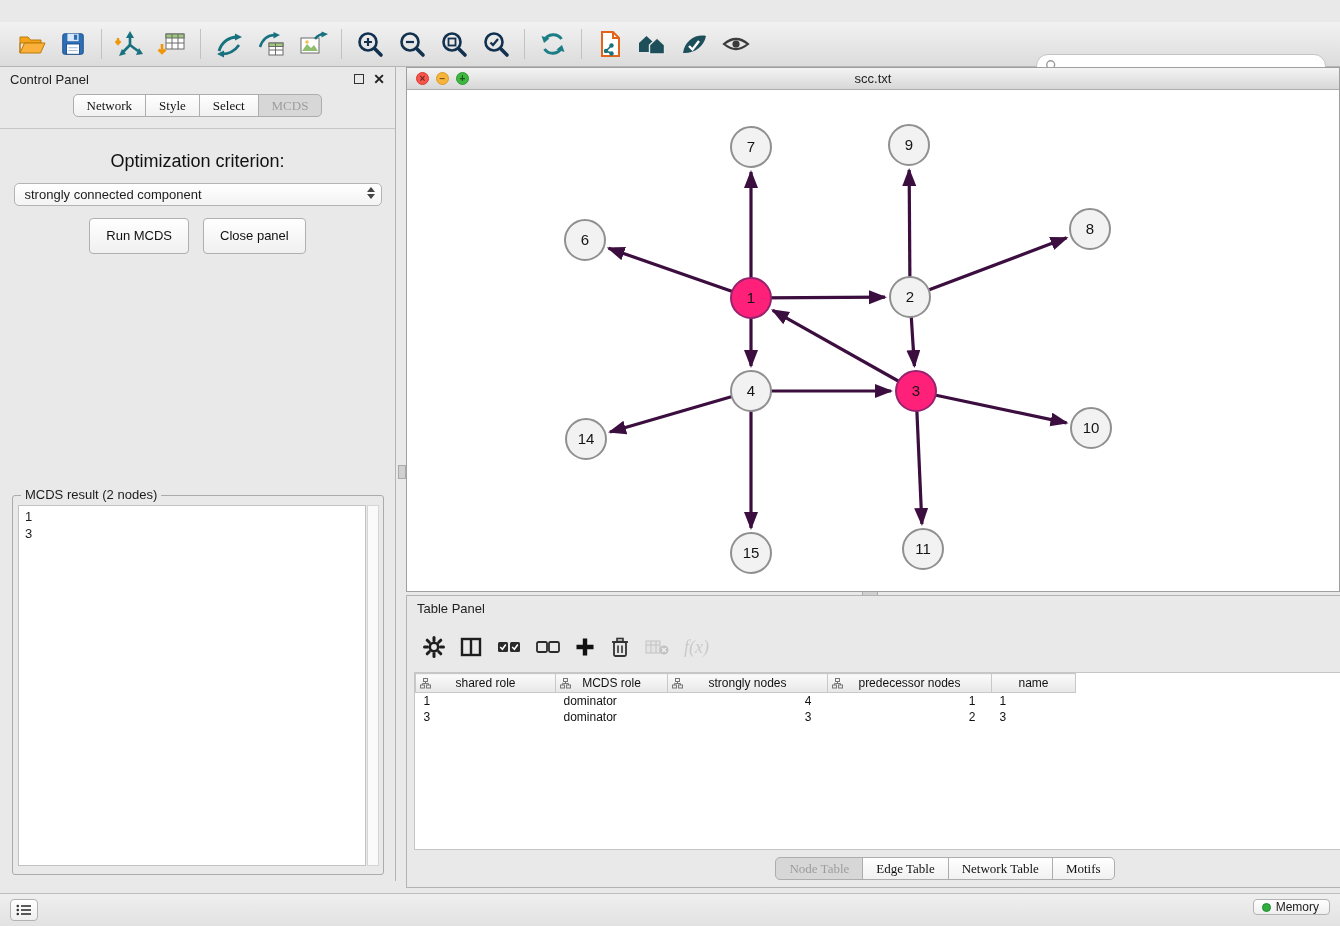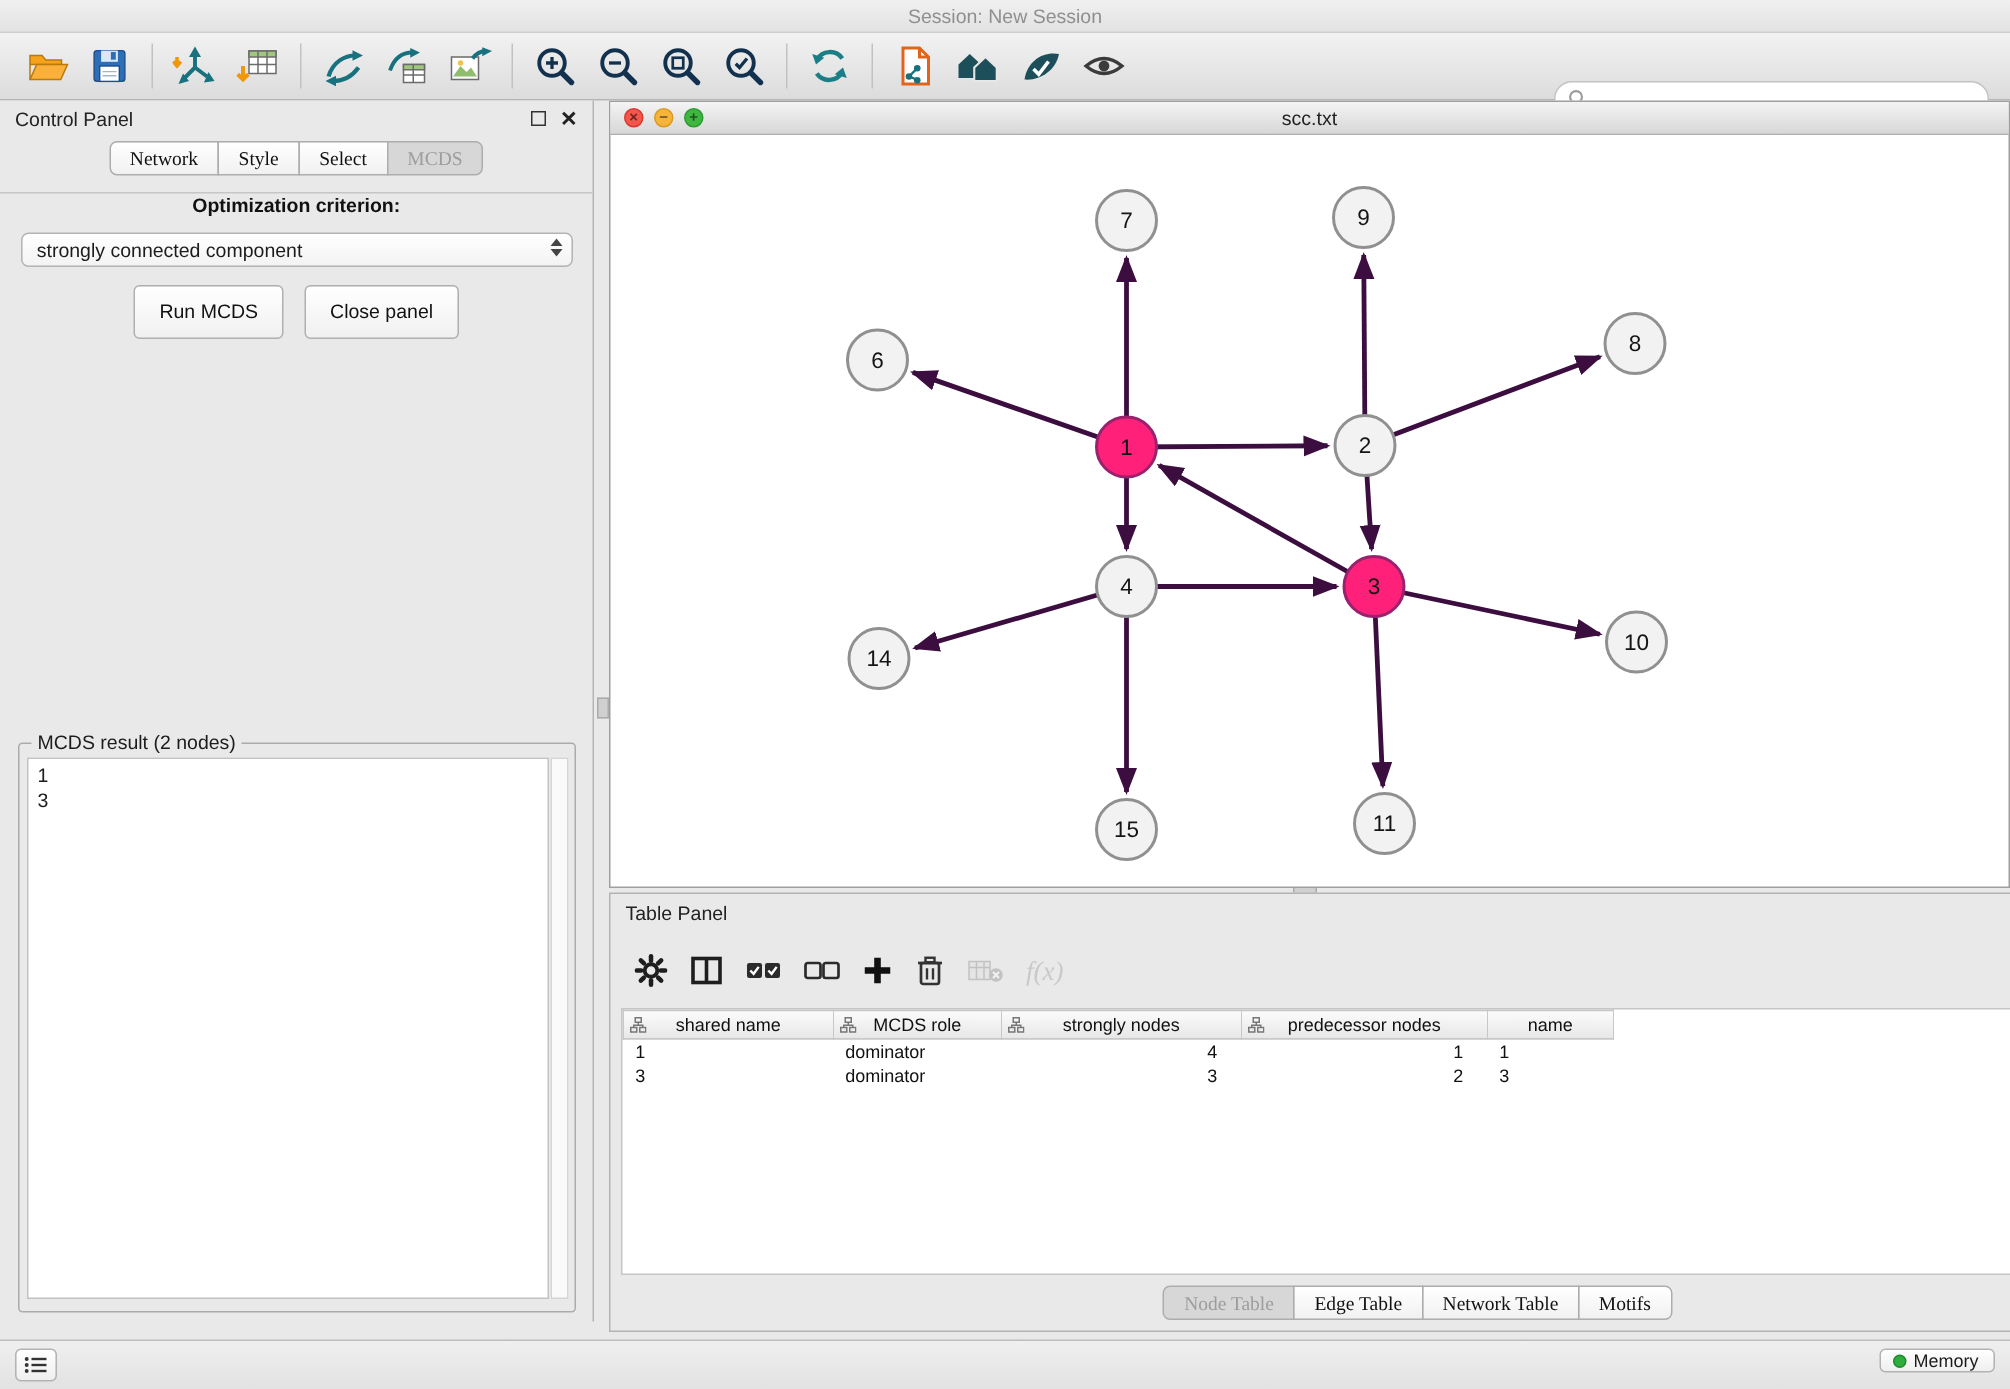--- a/index.html
+++ b/index.html
@@ -36,21 +36,21 @@
 
   .tabs-row { display:flex; justify-content:center; height:25px; padding-top:1px; }
   .tab { font-size:13px; line-height:21px; height:23px; padding:0 13px;
     background:linear-gradient(#ffffff,#f1f1f1); border:1px solid #adadad; margin-left:-1px;
     color:#111;font-family:Liberation Serif, serif; }
   .tab:first-child { border-radius:5px 0 0 5px; margin-left:0; }
   .tab:last-child { border-radius:0 5px 5px 0; }
   .tab.active { background:#d7d7d7; color:#9d9d9d; }
   #cp-tabs-wrap { border-bottom:1px solid #c6c6c6; padding-bottom:10px; }
 
-  #opt-label { text-align:center; font-size:13px; color:#111;font-weight:bold; }
+  #opt-label { text-align:center; font-size:18px; margin-top:22px; color:#111; }
   #dropdown { width:368px; height:23px; margin:11px auto 0 auto;
     background:linear-gradient(#ffffff,#f3f3f3); border:1px solid #b4b4b4; border-radius:5px;
     font-size:13px; line-height:21px; padding-left:10px; position:relative; }
   .chevrons { position:absolute; right:6px; top:3px; display:flex; flex-direction:column; gap:2px; }
   .chevrons .up { width:0; height:0; border-left:4px solid transparent; border-right:4px solid transparent; border-bottom:5px solid #444; }
   .chevrons .down { width:0; height:0; border-left:4px solid transparent; border-right:4px solid transparent; border-top:5px solid #444; }
 
   #cp-buttons { display:flex; justify-content:center; gap:14px; margin-top:12px; }
   .btn { height:36px; padding:0 16px; font-size:13px; line-height:20px;
     background:linear-gradient(#ffffff,#f0f0f0); border:1px solid #b0b0b0; border-radius:4px; color:#111; }
@@ -109,23 +109,20 @@
     display:flex; align-items:center; gap:5px; font-size:12px; }
   .green-dot { width:9px; height:9px; border-radius:50%; background:#2fae3e; border:1px solid #1f8a2c; }
 
   .grip { width:10px; height:14px; background:#d0d0d0; border:1px solid #ababab; }
 </style>
 </head>
 <body>
 
 <div id="app">
 
-  <div id="titlebar" class="abs">
-    <span>Session: New Session</span>
-  </div>
 
   <div id="toolbar" class="abs">
     <div class="tool-btn">
       <svg width="30" height="27" viewBox="0 0 30 27">
         <path d="M4 22 L4 6 L12 6 L14.5 9 L25 9 L25 12 L4 12 Z" fill="#f6a31b" stroke="#b97a07"></path>
         <path d="M4 22 L8.5 12 L29 12 L24.5 22 Z" fill="#fbb03b" stroke="#b97a07"></path>
       </svg>
     </div>
     <div class="tool-btn">
       <svg width="28" height="28" viewBox="0 0 30 30">
@@ -477,21 +474,21 @@
         </colgroup>
         <thead>
           <tr>
             <th>
               <span class="hicon"><svg width="11" height="11" viewBox="0 0 11 11">
                     <rect x="3.5" y="0.5" width="4" height="3" fill="none" stroke="#777"></rect>
                     <rect x="0.5" y="7" width="4" height="3" fill="none" stroke="#777"></rect>
                     <rect x="6.5" y="7" width="4" height="3" fill="none" stroke="#777"></rect>
                     <path d="M5.5 3.5 V5.5 M2.5 7 V5.5 H8.5 V7" fill="none" stroke="#777"></path>
                   </svg></span>
-              <span>shared name</span>
+              <span>shared role</span>
             </th>
             <th>
               <span class="hicon"><svg width="11" height="11" viewBox="0 0 11 11">
                     <rect x="3.5" y="0.5" width="4" height="3" fill="none" stroke="#777"></rect>
                     <rect x="0.5" y="7" width="4" height="3" fill="none" stroke="#777"></rect>
                     <rect x="6.5" y="7" width="4" height="3" fill="none" stroke="#777"></rect>
                     <path d="M5.5 3.5 V5.5 M2.5 7 V5.5 H8.5 V7" fill="none" stroke="#777"></path>
                   </svg></span>
               <span>MCDS role</span>
             </th>

